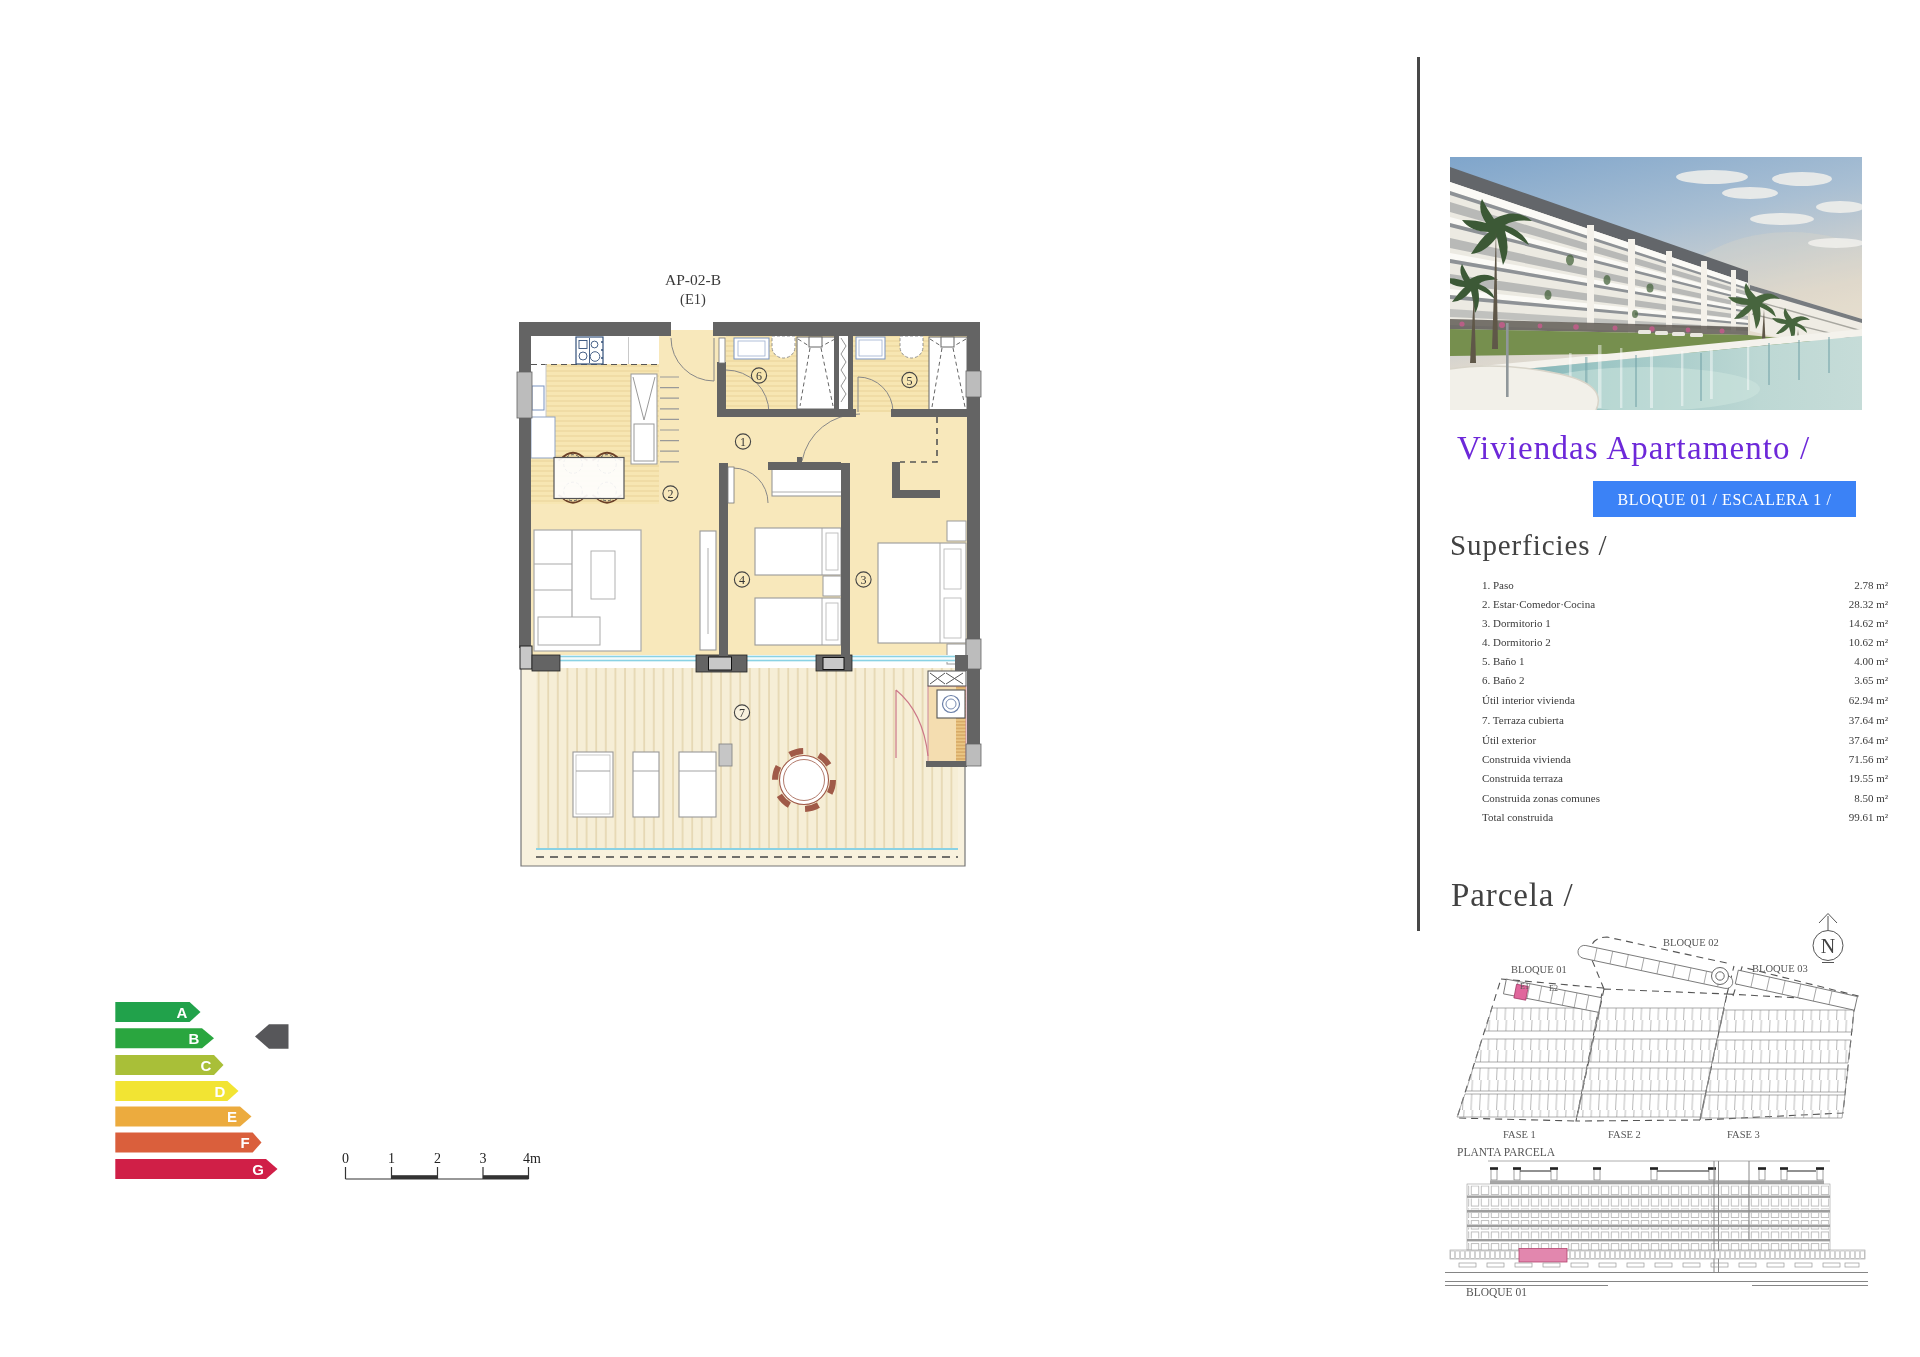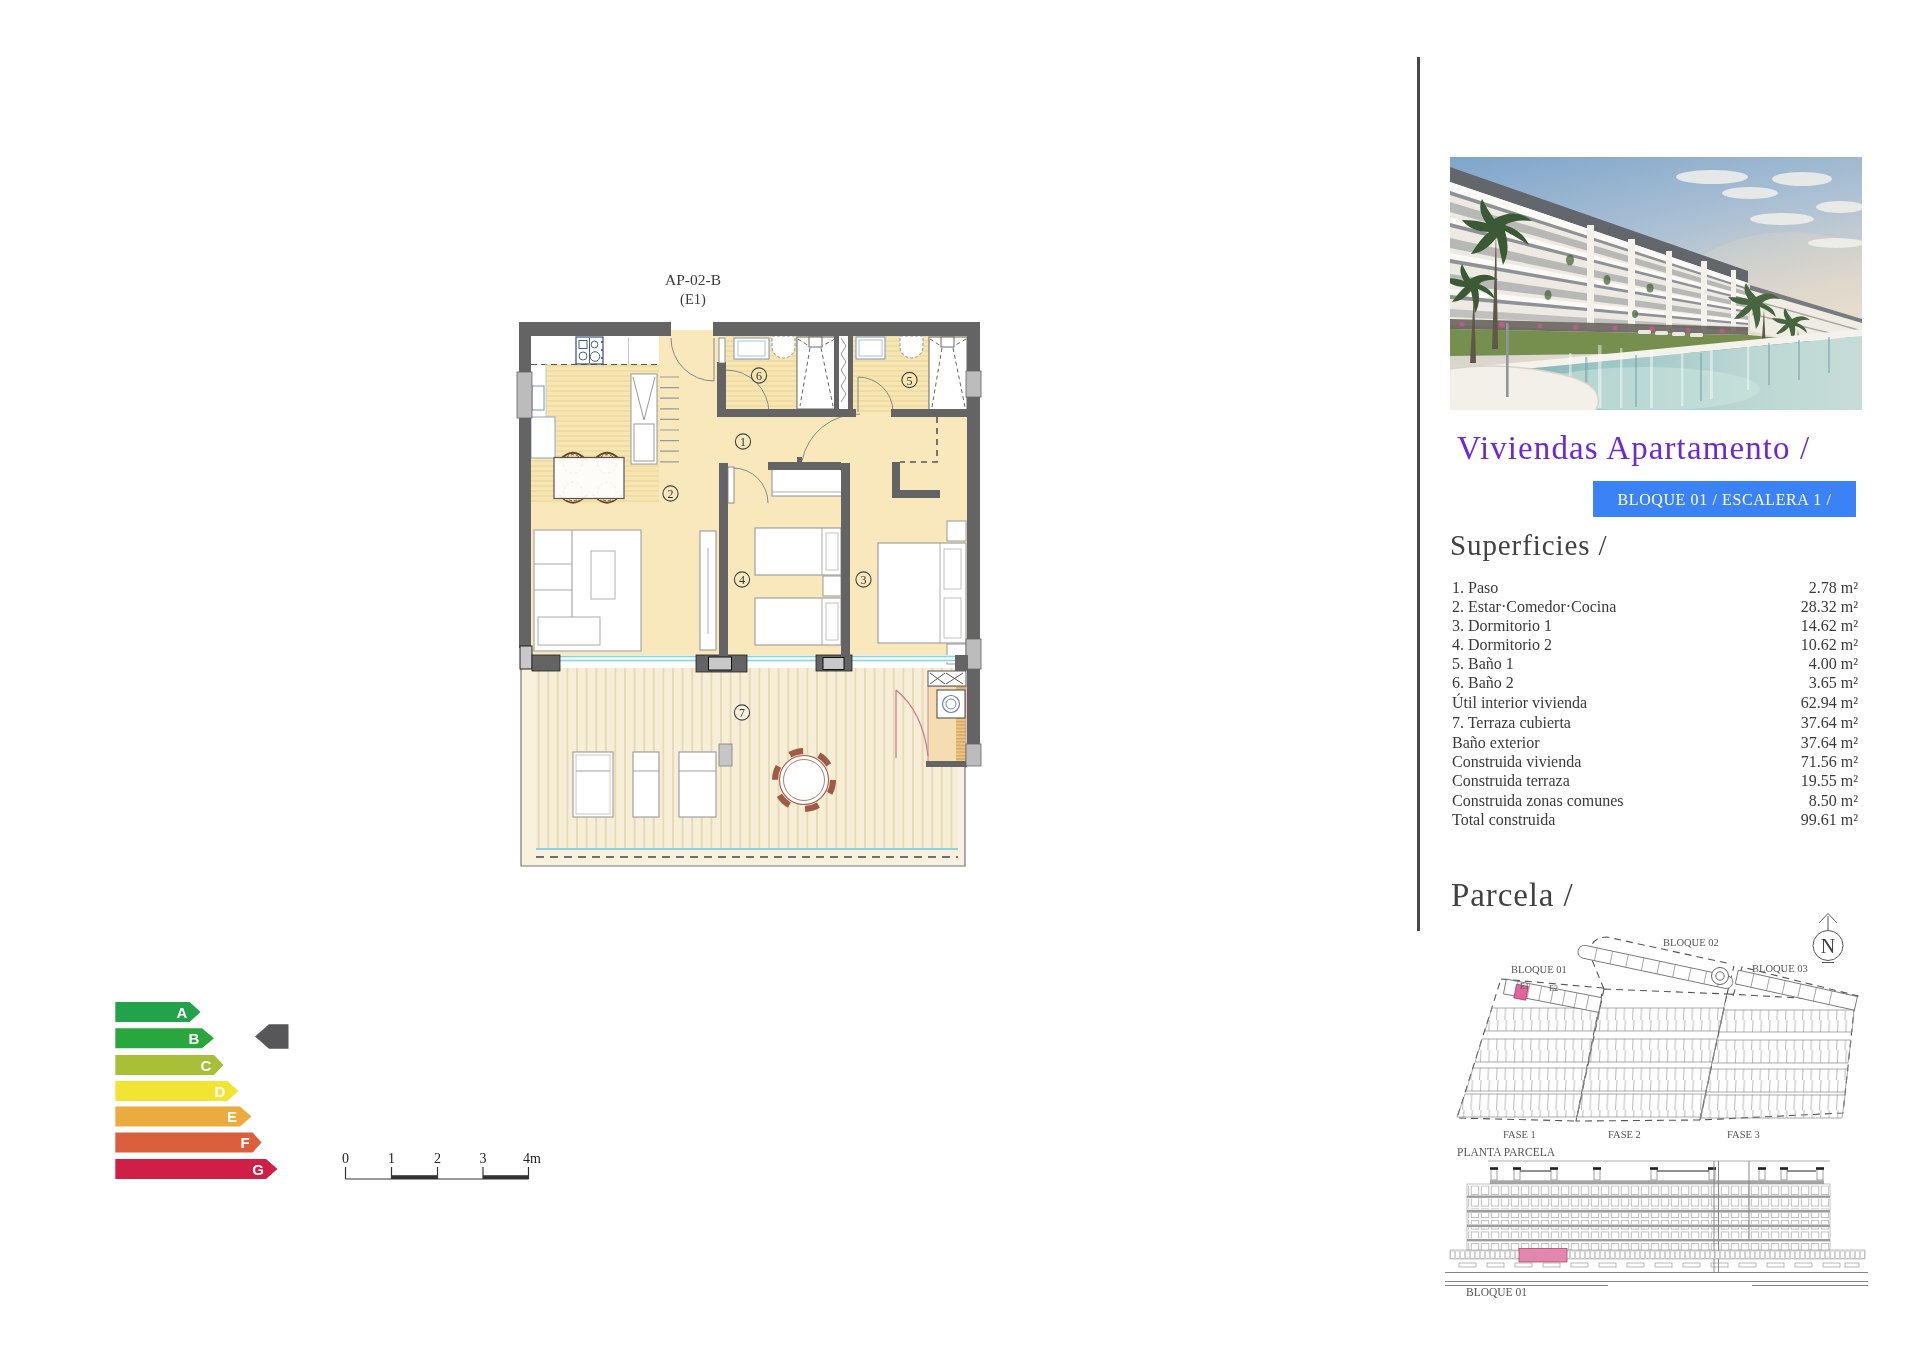--- a/index.html
+++ b/index.html
@@ -1,18 +1,18 @@
 <!DOCTYPE html>
 <html><head><meta charset="utf-8">
 <style>
 html,body{margin:0;padding:0;background:#fff}
 body{width:1920px;height:1357px;position:relative;overflow:hidden;font-family:"Liberation Serif",serif;color:#3a3a3a}
 .abs{position:absolute}
 svg{display:block}
-.row{position:absolute;left:1452px;width:406px;font-size:16px;color:#3a3a3a}
+.row{position:absolute;left:1482px;width:406px;font-size:11px;color:#3a3a3a}
 .row b{font-weight:normal;float:left}
 .row i{font-style:normal;float:right}
 </style></head>
 <body>
 
 <svg class="abs" style="left:470px;top:260px" width="560" height="650" viewBox="470 260 560 650">
 <defs>
 <pattern id="hst" width="8" height="5" patternUnits="userSpaceOnUse">
         <rect width="8" height="5" fill="#f7e6b2"></rect>
         <path d="M0 1 H8" stroke="#eed8a0" stroke-width="1.4"></path>
@@ -490,21 +490,21 @@
   </div>
 <div class="row" style="top:694px">
     <b>Útil interior vivienda</b>
     <i>62.94 m²</i>
   </div>
 <div class="row" style="top:714px">
     <b>7. Terraza cubierta</b>
     <i>37.64 m²</i>
   </div>
 <div class="row" style="top:734px">
-    <b>Baño exterior</b>
+    <b>Útil exterior</b>
     <i>37.64 m²</i>
   </div>
 <div class="row" style="top:753px">
     <b>Construida vivienda</b>
     <i>71.56 m²</i>
   </div>
 <div class="row" style="top:772px">
     <b>Construida terraza</b>
     <i>19.55 m²</i>
   </div>

